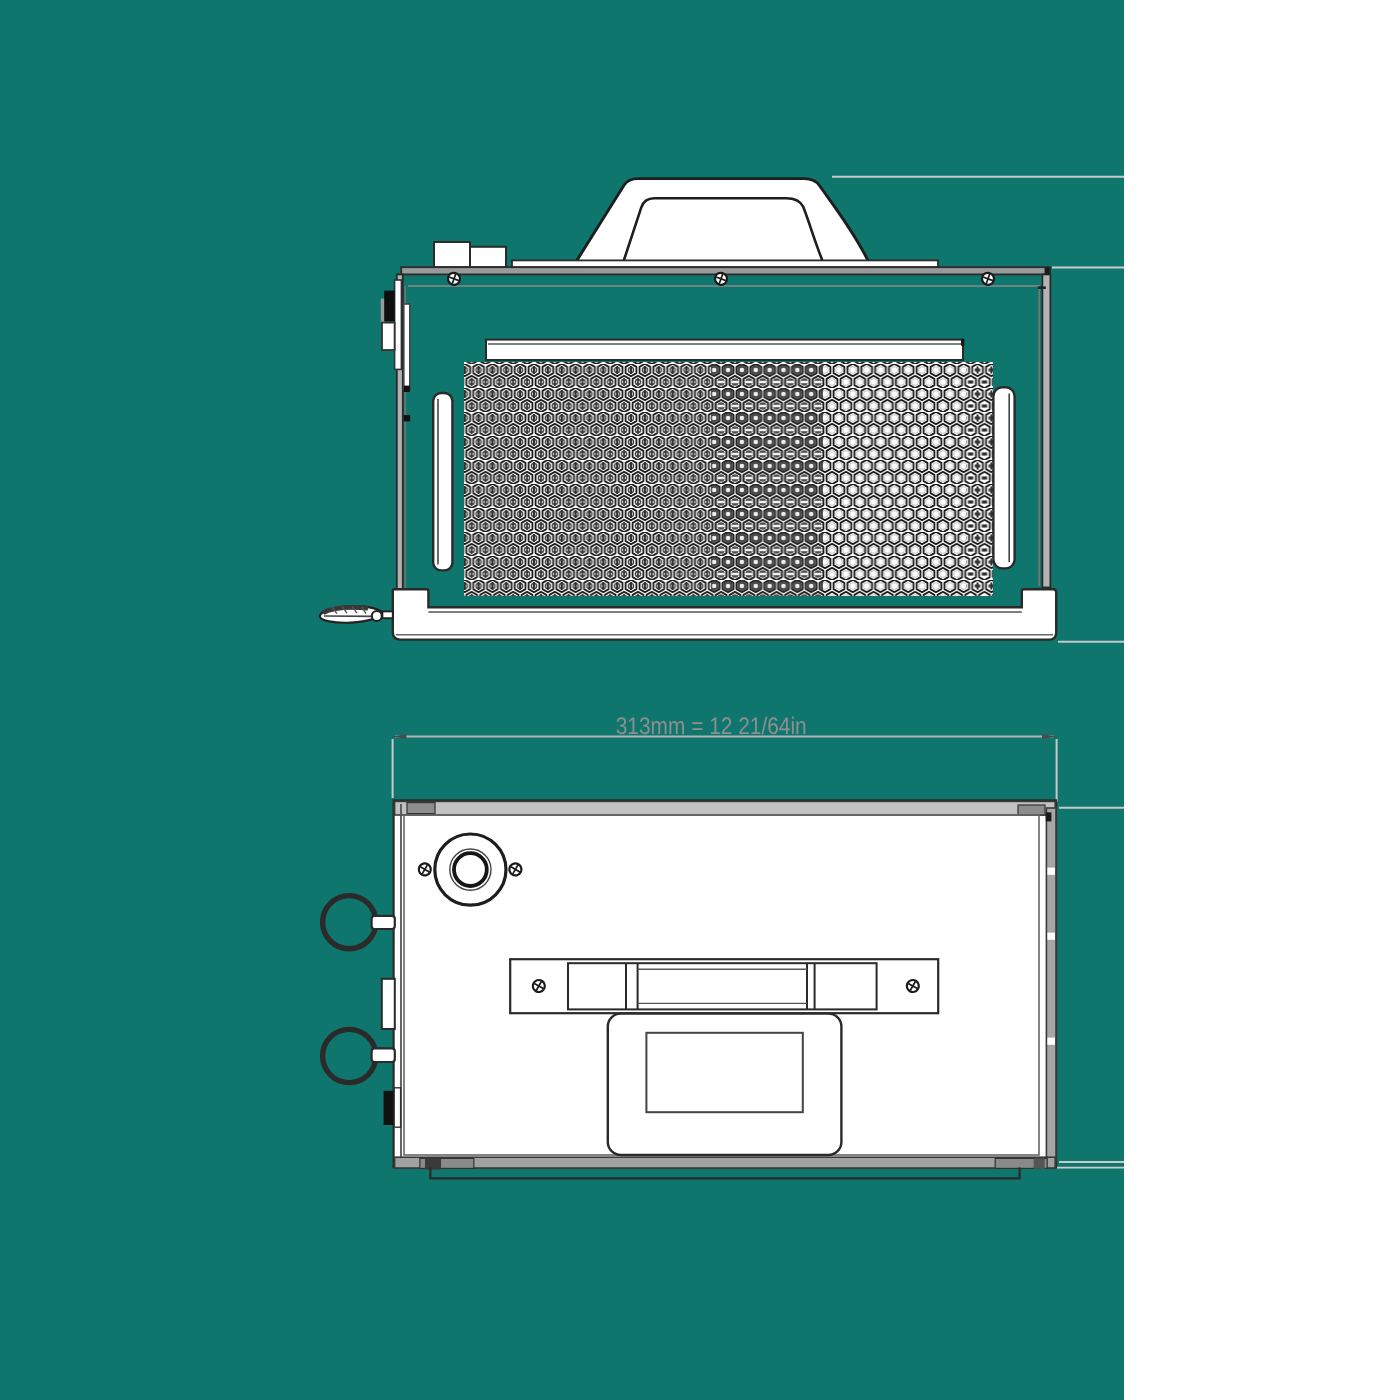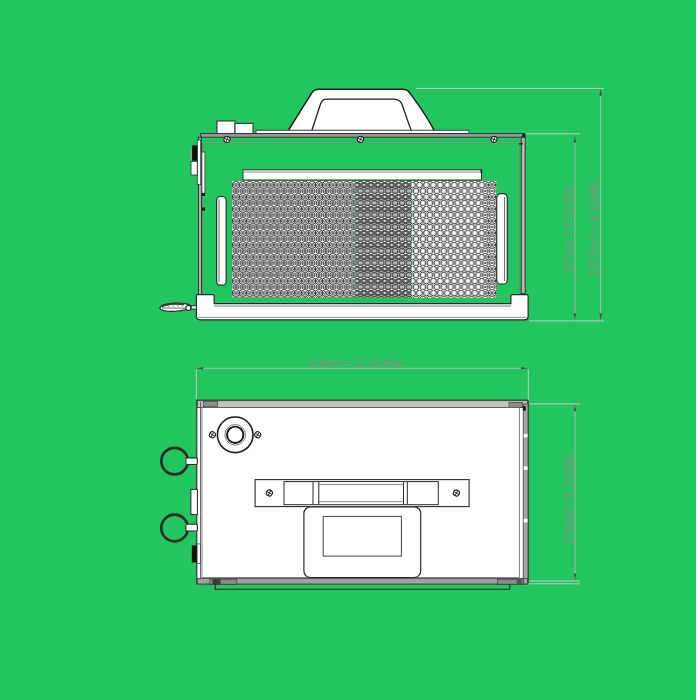--- a/index.html
+++ b/index.html
@@ -1,16 +1,16 @@
 <!DOCTYPE html>
 <html><head>
 <meta charset="utf-8">
 <style>
   html,body{margin:0;padding:0;background:#ffffff;}
-  .page{position:relative;width:696px;height:700px;background:#22c55e;overflow:hidden;}
+  .page{position:relative;width:562px;height:700px;background:#0f766e;overflow:hidden;}
   svg{display:block;}
   text{font-family:"Liberation Sans", sans-serif;}
 </style>
 </head>
 <body>
 <div class="page">
 <svg width="700" height="700" viewBox="0 0 700 700" xmlns="http://www.w3.org/2000/svg">
 <defs>
 
   <pattern id="hexp" width="6.93" height="12" patternUnits="userSpaceOnUse" patternTransform="translate(0.2,2)">

